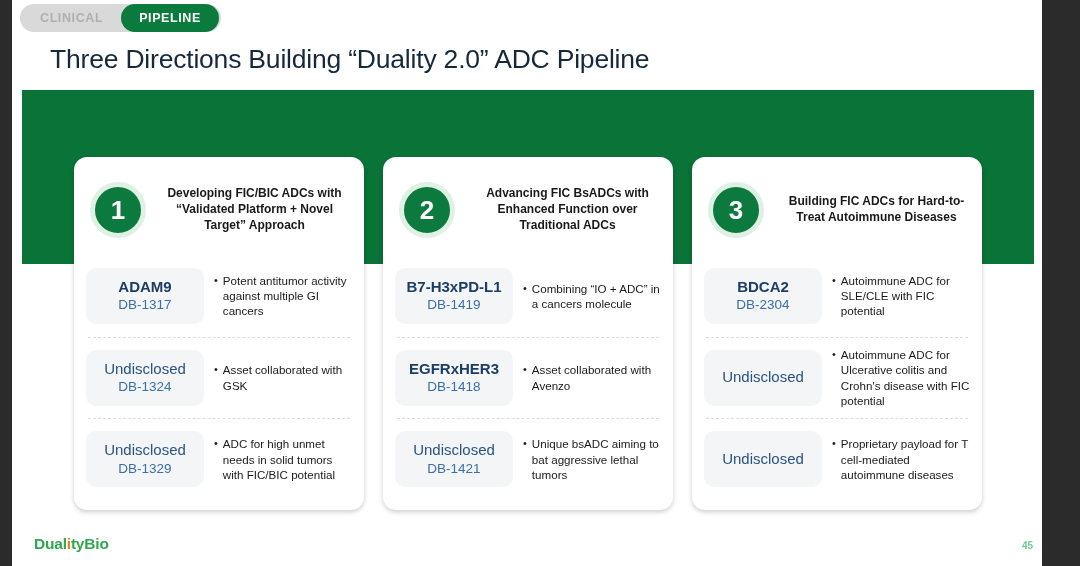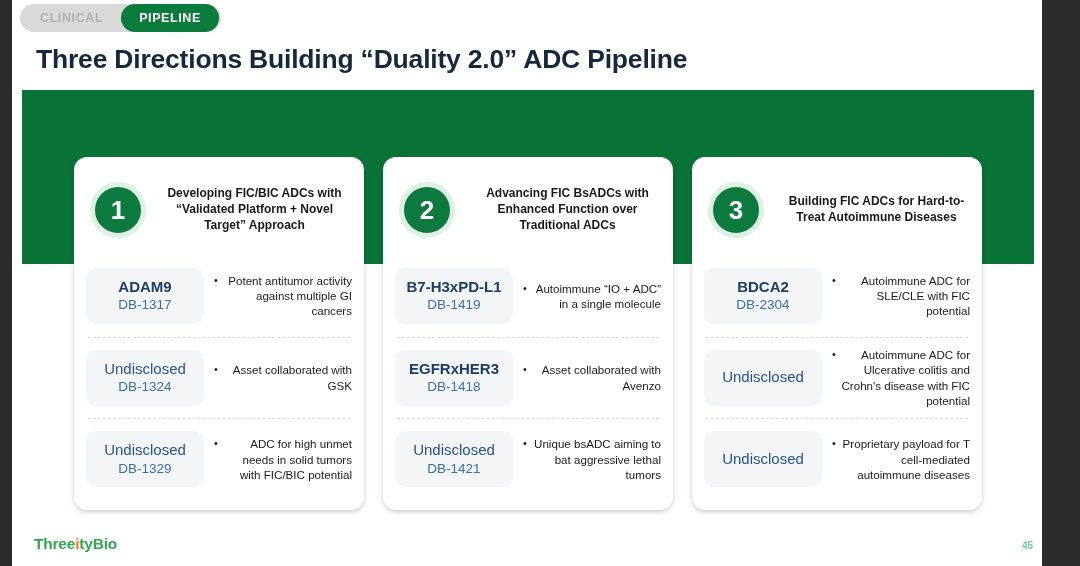--- a/index.html
+++ b/index.html
@@ -45,22 +45,22 @@
     position:absolute; right:0px; top:6px;
     font-size:12px; color:#ffffff;
     font-family:"DejaVu Sans", sans-serif;
     white-space:nowrap;
     z-index:40;
     letter-spacing:.5px;
   }
 
   
   .title {
-    position:absolute; left:24px; top:44px;
-    font-size:26.5px; font-weight:bold;
+    position:absolute; left:38px; top:44px;
+    font-size:26.5px; font-weight:normal;
     color:#16283c;
     letter-spacing:-.2px;
     white-space:nowrap;
   }
 
   
   .greenband {
     position:absolute; left:10px; top:90px;
     width:1012px; height:174px;
     background:#0a7338;
@@ -92,21 +92,21 @@
     font-size:26px; font-weight:bold;
     display:flex; align-items:center; justify-content:center;
     line-height:1;
   }
   .head-text {
     font-size:12px; font-weight:bold; color:#1a1a1a; line-height:1.33;
     text-align:center; flex:1;
   }
   .card2 .head-text, .card3 .head-text { text-align:center;margin-left:8px; }
 
-  .rows { flex:1; display:flex; flex-direction:column; margin-top:6px;text-align:right; }
+  .rows { flex:1; display:flex; flex-direction:column; margin-top:6px; }
   .prow { display:flex; align-items:center; flex:1; position:relative; }
   .prow + .prow::before {
     content:""; position:absolute; left:2px; right:2px; top:0;
     border-top:1px dashed #dcdcdc;
   }
   .pill {
     width:118px; min-height:56px;
     background:#f4f5f7;
     border-radius:10px;
     display:flex; flex-direction:column; align-items:center; justify-content:center;
@@ -197,21 +197,21 @@
           <div class="head-text">Advancing FIC BsADCs with Enhanced Function over Traditional ADCs</div>
         </div>
         <div class="rows">
           <div class="prow">
             <div class="pill">
               <div class="pill-name">B7-H3xPD-L1</div>
               <div class="pill-code">DB-1419</div>
             </div>
             <div class="bullet">
               <span class="dot">•</span>
-              <span class="btxt">Autoimmune “IO + ADC” in a single molecule</span>
+              <span class="btxt">Combining “IO + ADC” in a cancers molecule</span>
             </div>
           </div>
           <div class="prow">
             <div class="pill">
               <div class="pill-name">EGFRxHER3</div>
               <div class="pill-code">DB-1418</div>
             </div>
             <div class="bullet">
               <span class="dot">•</span>
               <span class="btxt">Asset collaborated with Avenzo</span>
@@ -264,21 +264,21 @@
             <div class="bullet">
               <span class="dot">•</span>
               <span class="btxt">Proprietary payload for T cell-mediated autoimmune diseases</span>
             </div>
           </div>
         </div>
       </div>
 
     </div>
 
-    <div class="logo"><span>Three</span><span class="dot-i">i</span><span>tyBio</span></div>
+    <div class="logo"><span>Dual</span><span class="dot-i">i</span><span>tyBio</span></div>
 
     <div class="pagenum">45</div>
 
   </div>
 
   <div class="gutter-left"></div>
   <div class="gutter-right"></div>
   <div class="watermark">@微信公众号：醋翎社</div>
 
 </div>

